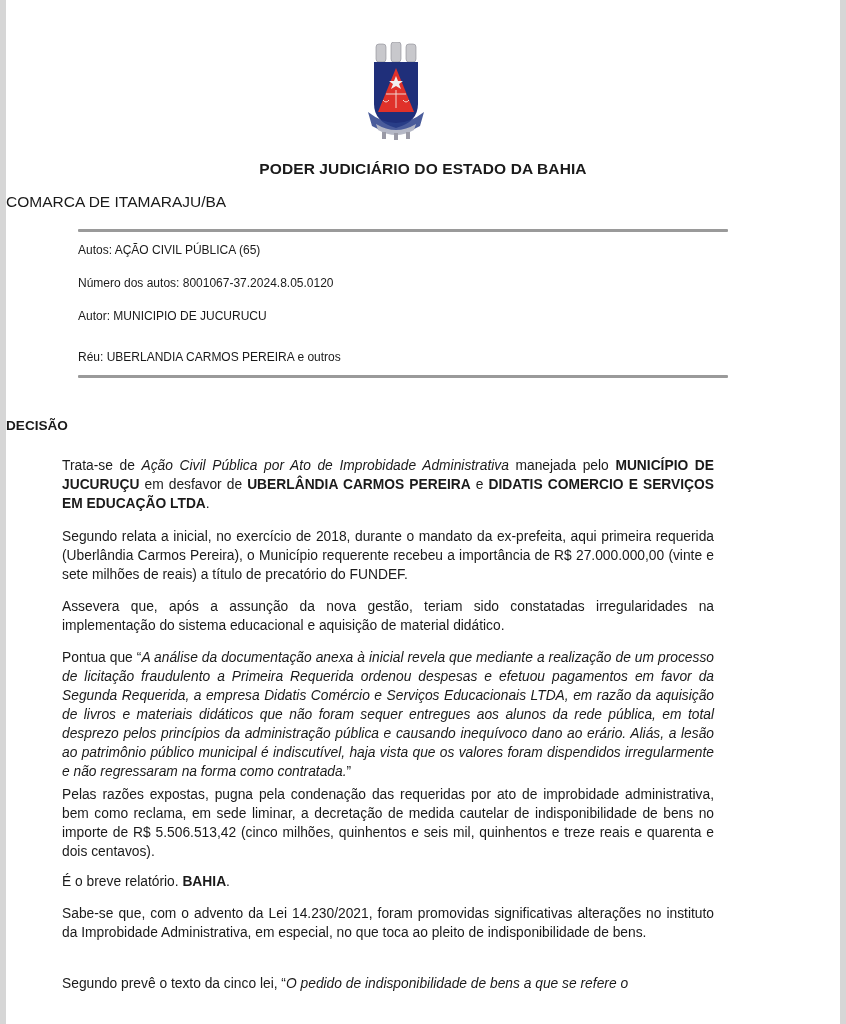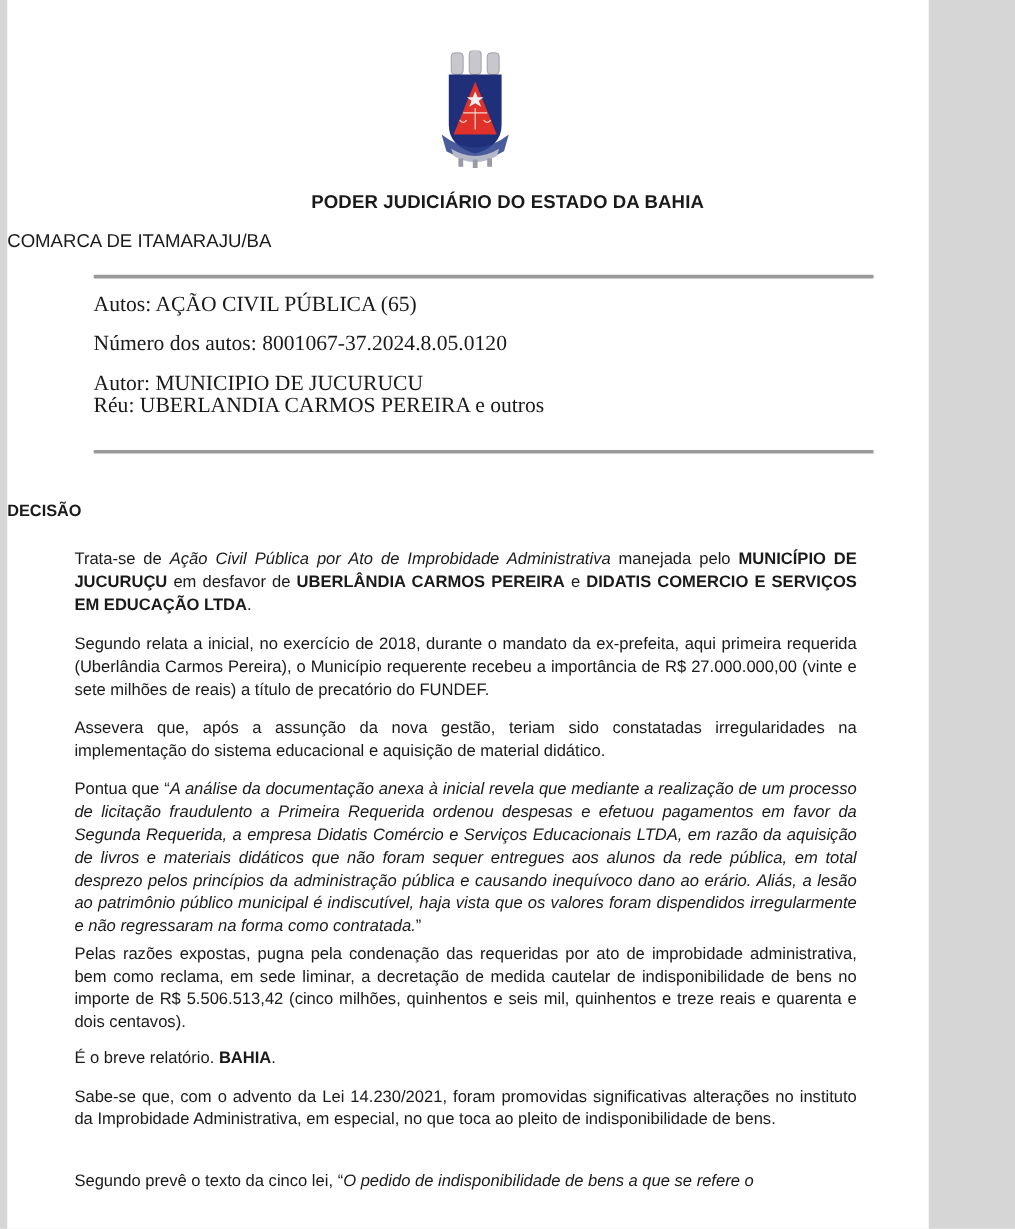--- a/index.html
+++ b/index.html
@@ -3,44 +3,44 @@
 <meta charset="utf-8">
 <style>
   html, body { margin: 0; padding: 0; }
   body {
     width: 846px; height: 1024px; overflow: hidden;
     background: #d6d6d6;
     font-family: "Liberation Sans", sans-serif;
     color: #1a1a1a;
   }
   .page {
-    position: absolute; left: 6px; top: 0; width: 768px; height: 1024px;
+    position: absolute; left: 6px; top: 0; width: 834px; height: 1024px;
     background: #ffffff;
   }
   .crest {
     position: absolute; left: 362px; top: 42px; width: 56px; height: 98px;
   }
   .court-title {
     position: absolute; left: 0; width: 834px; top: 160px;
     text-align: center; font-weight: bold; font-size: 15.5px; letter-spacing: 0.1px;
   }
   .comarca {
     position: absolute; left: 0; width: 834px; top: 193px;
     text-align: left; font-size: 15.5px;
   }
   .rule {
     position: absolute; left: 72px; width: 650px; height: 3px;
     background: #9a9a9a; border-radius: 1px;
   }
   .rule.r1 { top: 229px; }
   .rule.r2 { top: 375px; }
   .meta {
-    position: absolute; left: 72px; font-size: 18px; font-family: Liberation Serif, serif;
+    position: absolute; left: 72px; font-size: 12px;
   }
-  .m1 { top: 243px; } .m2 { top: 276px; } .m3 { top: 309px; } .m4 { top: 327px; text-align: center; }
+  .m1 { top: 243px; } .m2 { top: 276px; } .m3 { top: 309px; } .m4 { top: 350px; text-align: center; }
   .section-title {
     position: absolute; left: 0; width: 834px; top: 418px; 
     font-weight: bold; font-size: 13.6px;
   }
   .para {
     position: absolute; left: 56px; width: 652px;
     font-size: 13.8px; line-height: 19px; text-align: justify;
     font-family: "Liberation Sans", sans-serif;
   }
   .p1 { top: 456px; }

